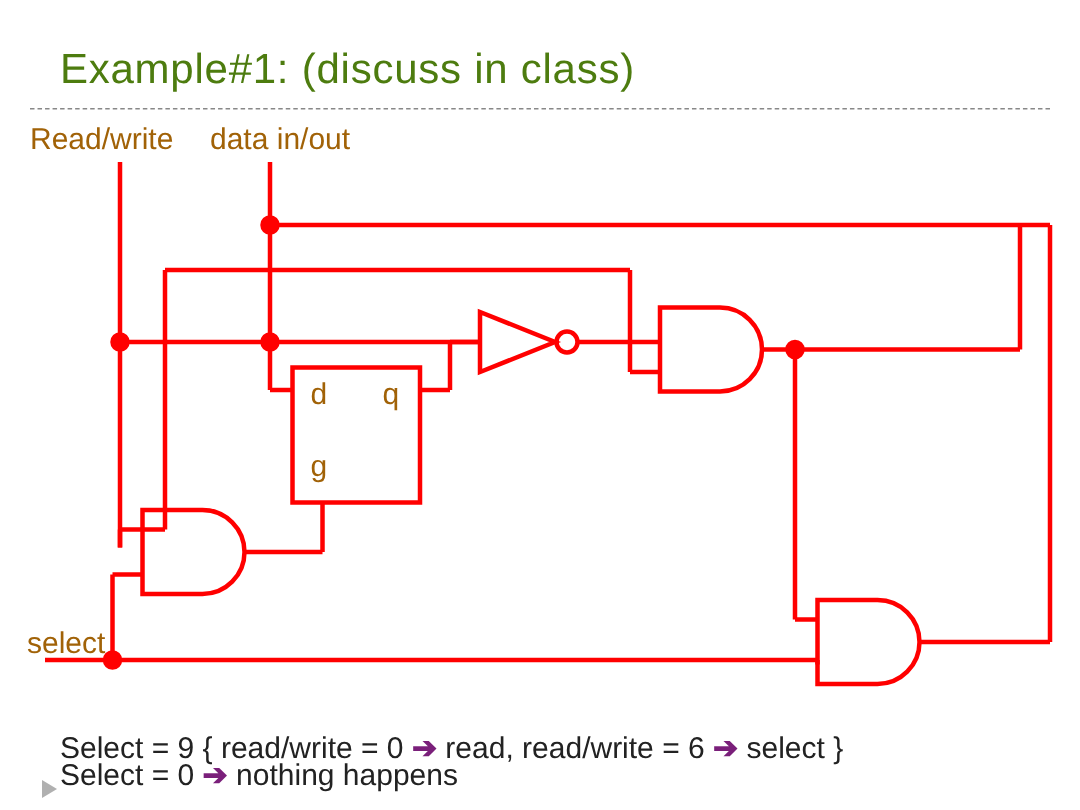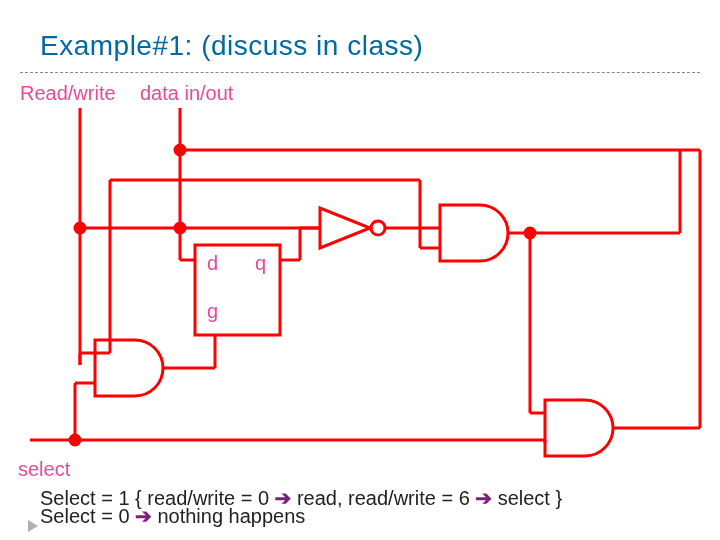--- a/index.html
+++ b/index.html
@@ -7,33 +7,33 @@
     width:720px; height:540px;
     font-family: Verdana, Geneva, sans-serif;
     color:#3a3939;
     position:relative;
     background:#fff;
   }
   .title {
     position:absolute;
     left:40px; top:30px;
     font-size:28px;
-    color:#0369a1;
+    color:#4d7c0f;
     letter-spacing:0.5px;
   }
   .hr {
     position:absolute;
     left:20px; top:72px;
     width:680px;
     border-top:1px dashed #888;
   }
   .lbl {
     position:absolute;
     font-size:20px;
-    color:#ec4899;
+    color:#a16207;
   }
   .truth {
     position:absolute;
     left:40px;
     font-size:20px;
     color:#222;
   }
   .arrow { color:#7a1f7a; font-weight:bold; }
   .bullet {
     position:absolute;
@@ -116,22 +116,22 @@
 
     <line x1="110" y1="353" x2="95" y2="353"></line>
 
   </g>
 </svg>
 
 <div class="lbl" style="left:207px; top:252px;">d</div>
 <div class="lbl" style="left:255px; top:252px;">q</div>
 <div class="lbl" style="left:207px; top:300px;">g</div>
 
-<div class="lbl" style="left:18px; top:418px;margin-top:40px;">select</div>
+<div class="lbl" style="left:18px; top:418px;">select</div>
 
 <div class="truth" style="top:460px;margin-top:44px;">
   <span>Select = 0 </span><span class="arrow">➔</span><span> nothing happens</span>
 </div>
 <div class="truth" style="top:486px;">
-  <span>Select = 1 { read/write = 0 </span><span class="arrow">➔</span><span> read, read/write = 6 </span><span class="arrow">➔</span><span> select }</span>
+  <span>Select = 9 { read/write = 0 </span><span class="arrow">➔</span><span> read, read/write = 6 </span><span class="arrow">➔</span><span> select }</span>
 </div>
 
 <div class="bullet"></div>
 
 </body></html>

